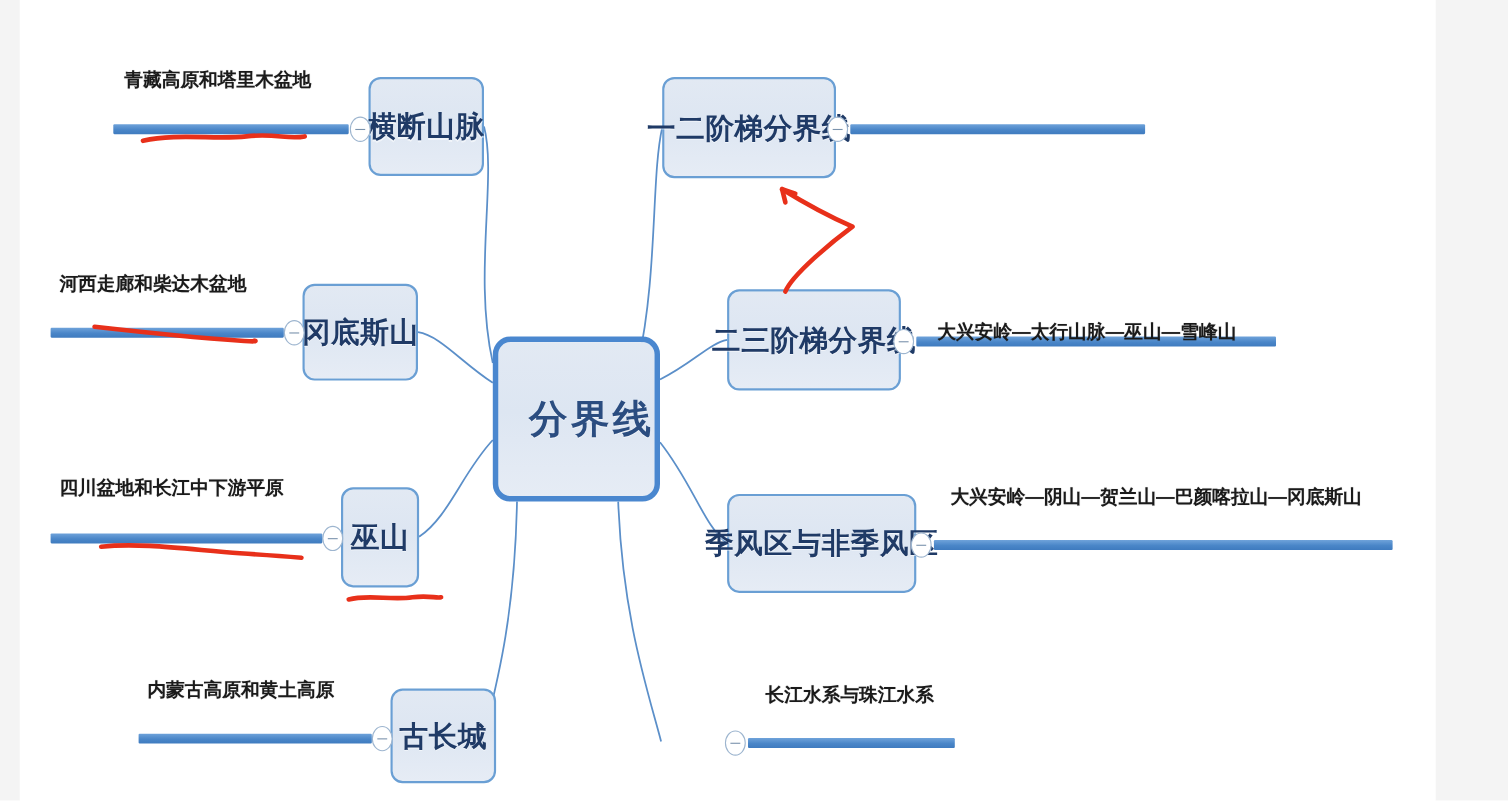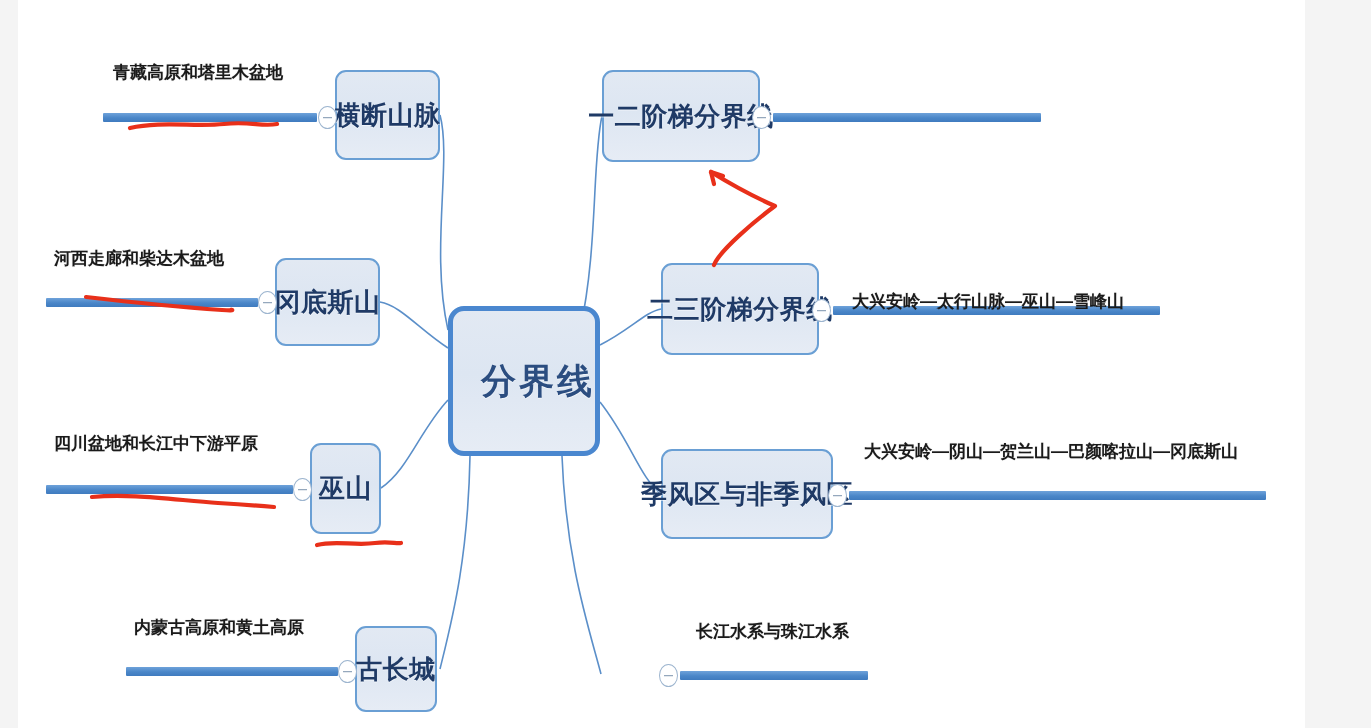--- a/index.html
+++ b/index.html
@@ -170,21 +170,21 @@
   <div class="bar" style="left:46px; top:298px; width:212px;"></div>
   <div class="caption" style="left:54px; top:247px;">河西走廊和柴达木盆地</div>
 
   <div class="node branch" style="left:310px; top:443px; width:71px; height:91px;">
     <span>巫山</span>
   </div>
   <div class="toggle" style="left:293px; top:478px;"></div>
   <div class="bar" style="left:46px; top:485px; width:247px;"></div>
   <div class="caption" style="left:54px; top:432px;">四川盆地和长江中下游平原</div>
 
-  <div class="node branch" style="left:355px; top:626px; width:82px; height:86px;">
+  <div class="node branch" style="left:355px; top:626px; width:96px; height:86px;">
     <span>古长城</span>
   </div>
   <div class="toggle" style="left:338px; top:660px;"></div>
   <div class="bar" style="left:126px; top:667px; width:212px;"></div>
   <div class="caption" style="left:134px; top:616px;">内蒙古高原和黄土高原</div>
 
   <div class="node branch" style="left:602px; top:70px; width:158px; height:92px;">
     <span>一二阶梯分界线</span>
   </div>
   <div class="toggle" style="left:752px; top:106px;"></div>

